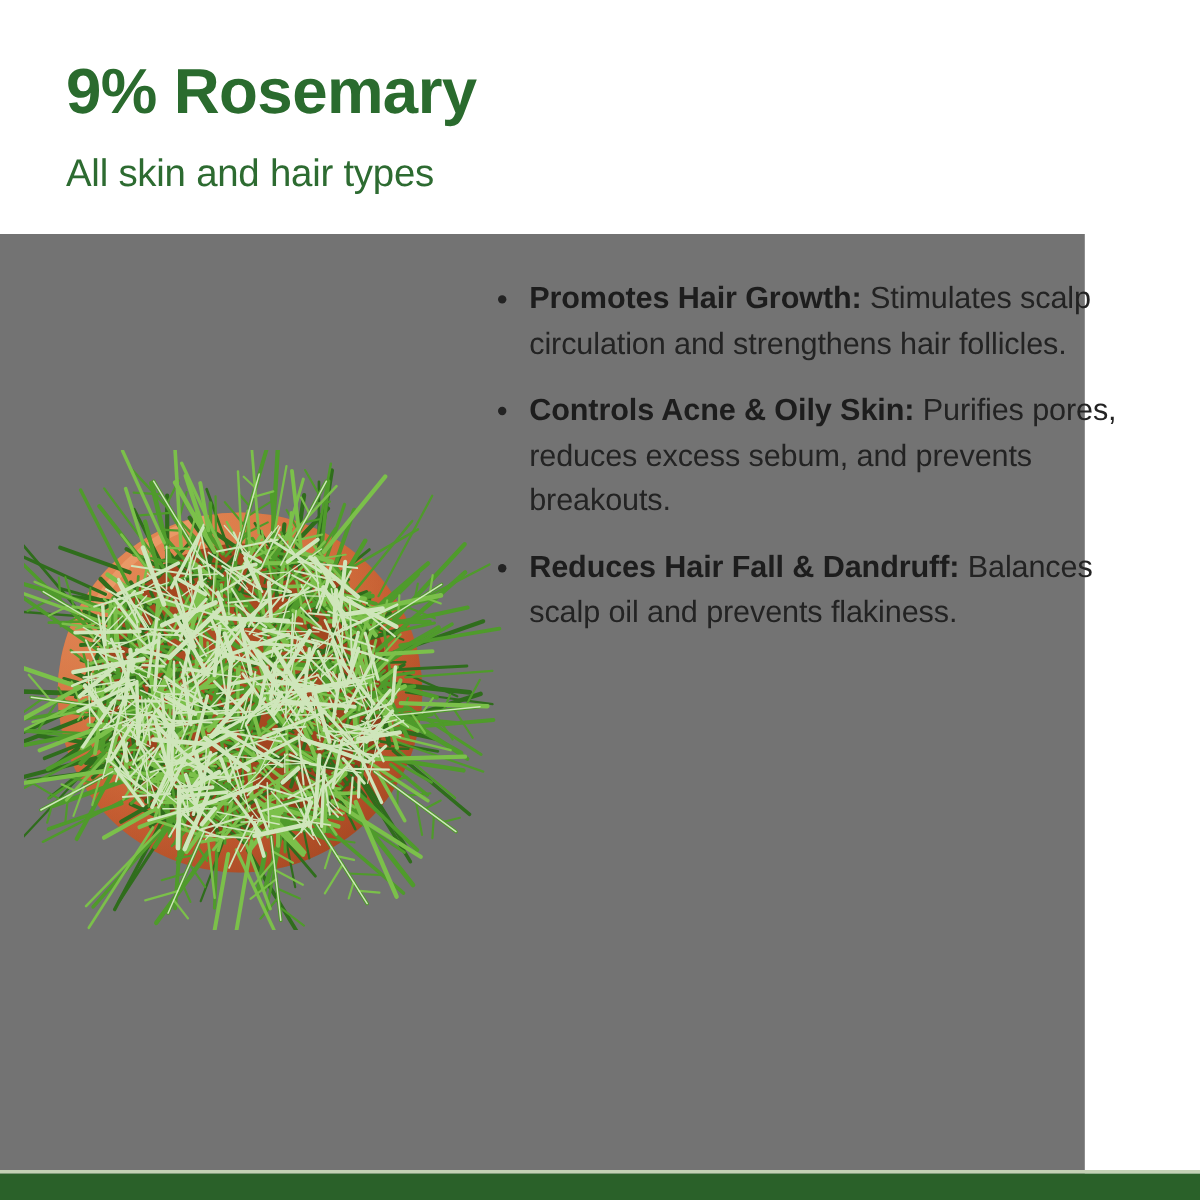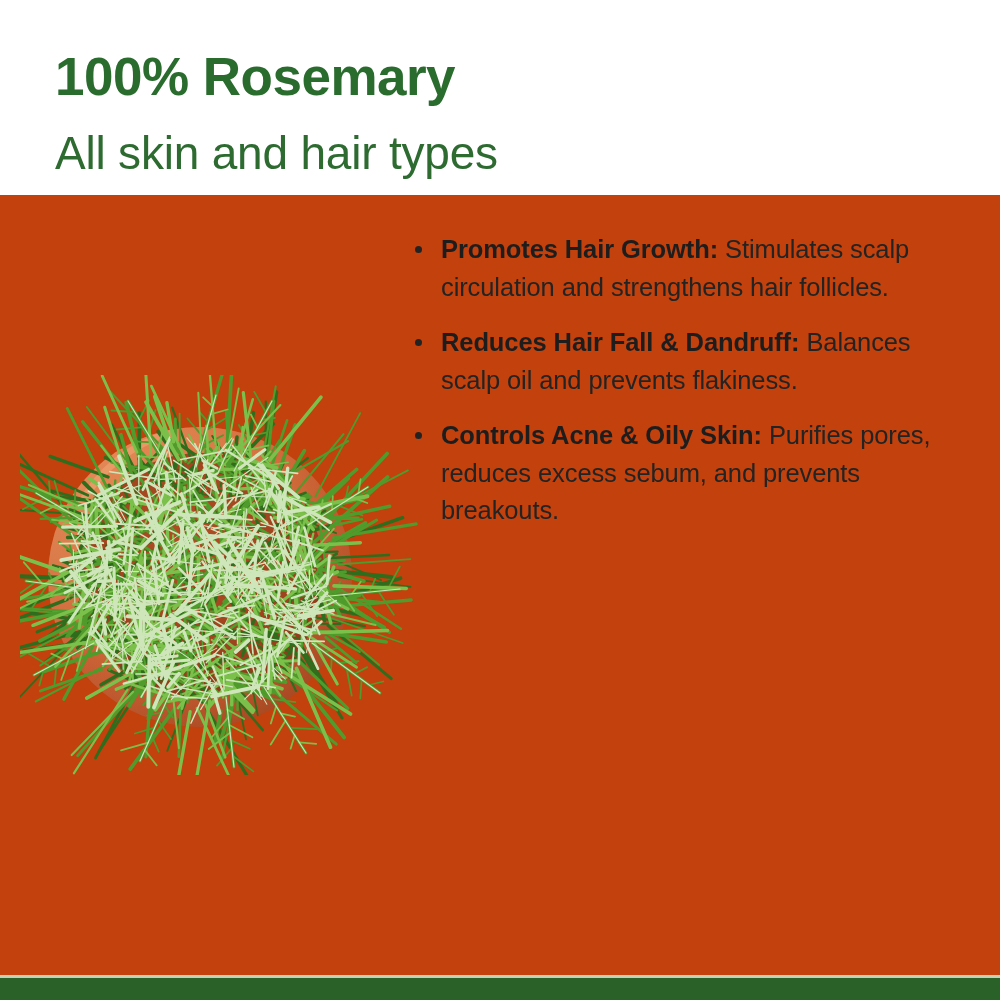--- a/index.html
+++ b/index.html
@@ -22,30 +22,30 @@
   }
   #title {
     position:absolute; left:55px; top:46px;
     font-size:53px; font-weight:bold;
     letter-spacing:-0.5px;
     color:#2a6b2e;
     white-space:nowrap;
   }
   #subtitle {
     position:absolute; left:55px; top:126px;
-    font-size:46px; font-weight:300;
+    font-size:32px; font-weight:300;
     letter-spacing:-0.2px;
     color:#2d6b31;
     white-space:nowrap;
   }
   
   #body-area {
     position:absolute; left:0; top:195px;
-    width:1000px; height:783px;
-    background:#c2410c;
+    width:904px; height:783px;
+    background:#737373;
   }
   
   #product-image {
     position:absolute; left:20px; top:180px;
     width:400px; height:400px;
   }
   
   #benefits {
     position:absolute; left:408px; top:36px;
     width:560px;
@@ -80,21 +80,21 @@
     width:1000px; height:3px;
     background:#c3d2b5;
   }
 </style>
 </head>
 <body>
 
 <div id="page">
 
   <div id="header">
-    <div id="title">100% Rosemary</div>
+    <div id="title">9% Rosemary</div>
     <div id="subtitle">All skin and hair types</div>
   </div>
 
   <div id="body-area">
 
     <svg id="product-image" viewBox="0 0 400 400">
       <defs>
         <radialGradient id="bowlGrad" cx="42%" cy="34%" r="72%">
           <stop offset="0%" stop-color="#e08350"></stop>
           <stop offset="42%" stop-color="#d4703c"></stop>
@@ -1634,28 +1634,28 @@
     <div id="benefits">
 
       <div class="benefit">
         <span class="dot"></span>
         <span class="lead">Promotes Hair Growth:</span>
         <span class="desc"> Stimulates scalp circulation and strengthens hair follicles.</span>
       </div>
 
       <div class="benefit">
         <span class="dot"></span>
-        <span class="lead">Reduces Hair Fall &amp; Dandruff:</span>
-        <span class="desc"> Balances scalp oil and prevents flakiness.</span>
+        <span class="lead">Controls Acne &amp; Oily Skin:</span>
+        <span class="desc"> Purifies pores, reduces excess sebum, and prevents breakouts.</span>
       </div>
 
       <div class="benefit">
         <span class="dot"></span>
-        <span class="lead">Controls Acne &amp; Oily Skin:</span>
-        <span class="desc"> Purifies pores, reduces excess sebum, and prevents breakouts.</span>
+        <span class="lead">Reduces Hair Fall &amp; Dandruff:</span>
+        <span class="desc"> Balances scalp oil and prevents flakiness.</span>
       </div>
 
 
 
     </div>
   </div>
 
   <div id="footer-divider"></div>
   <div id="footer"></div>
 

